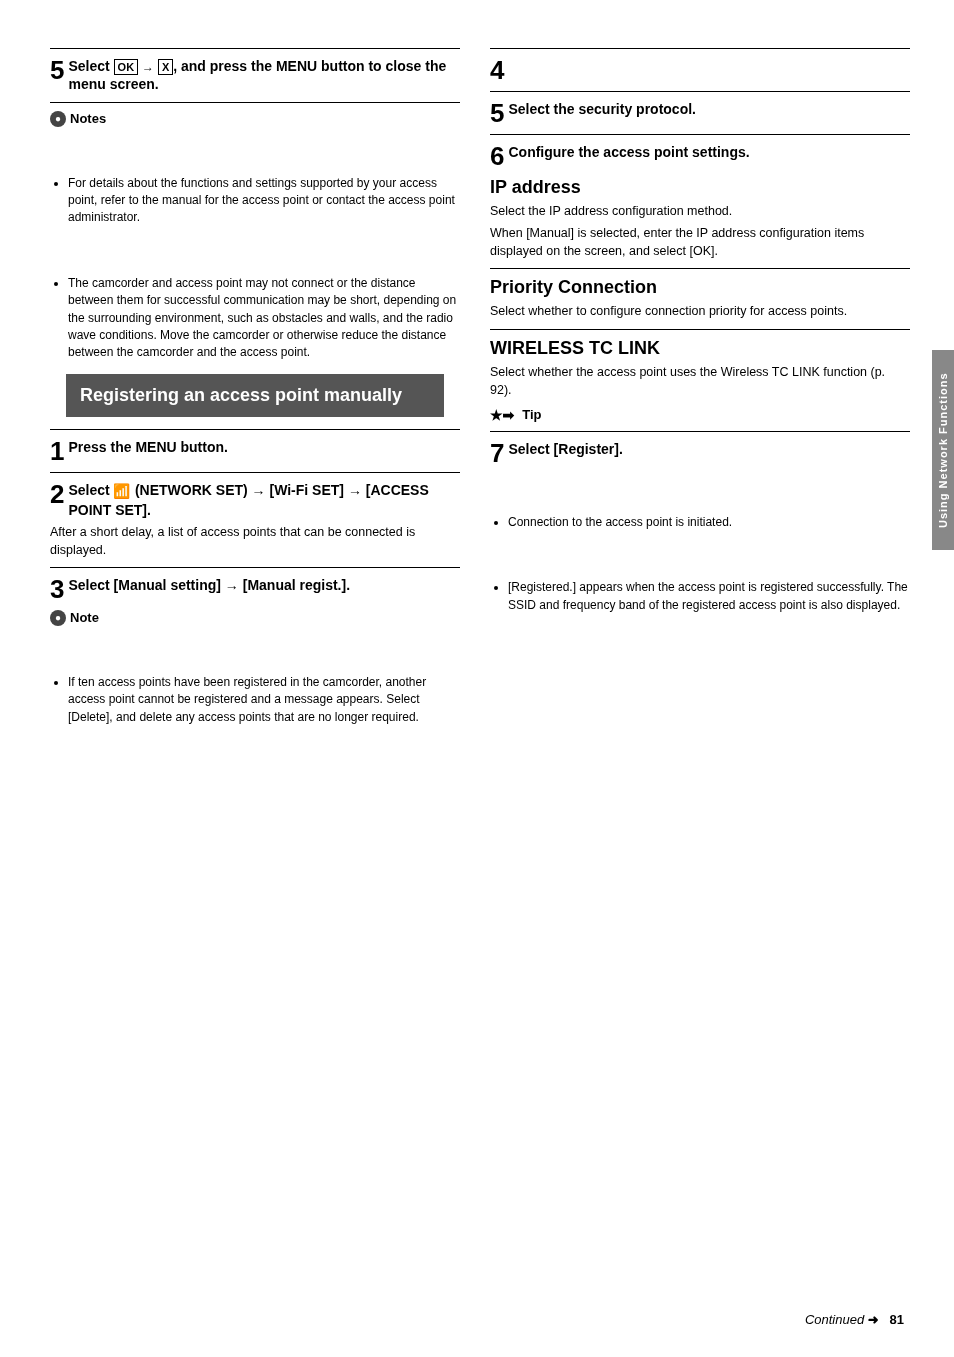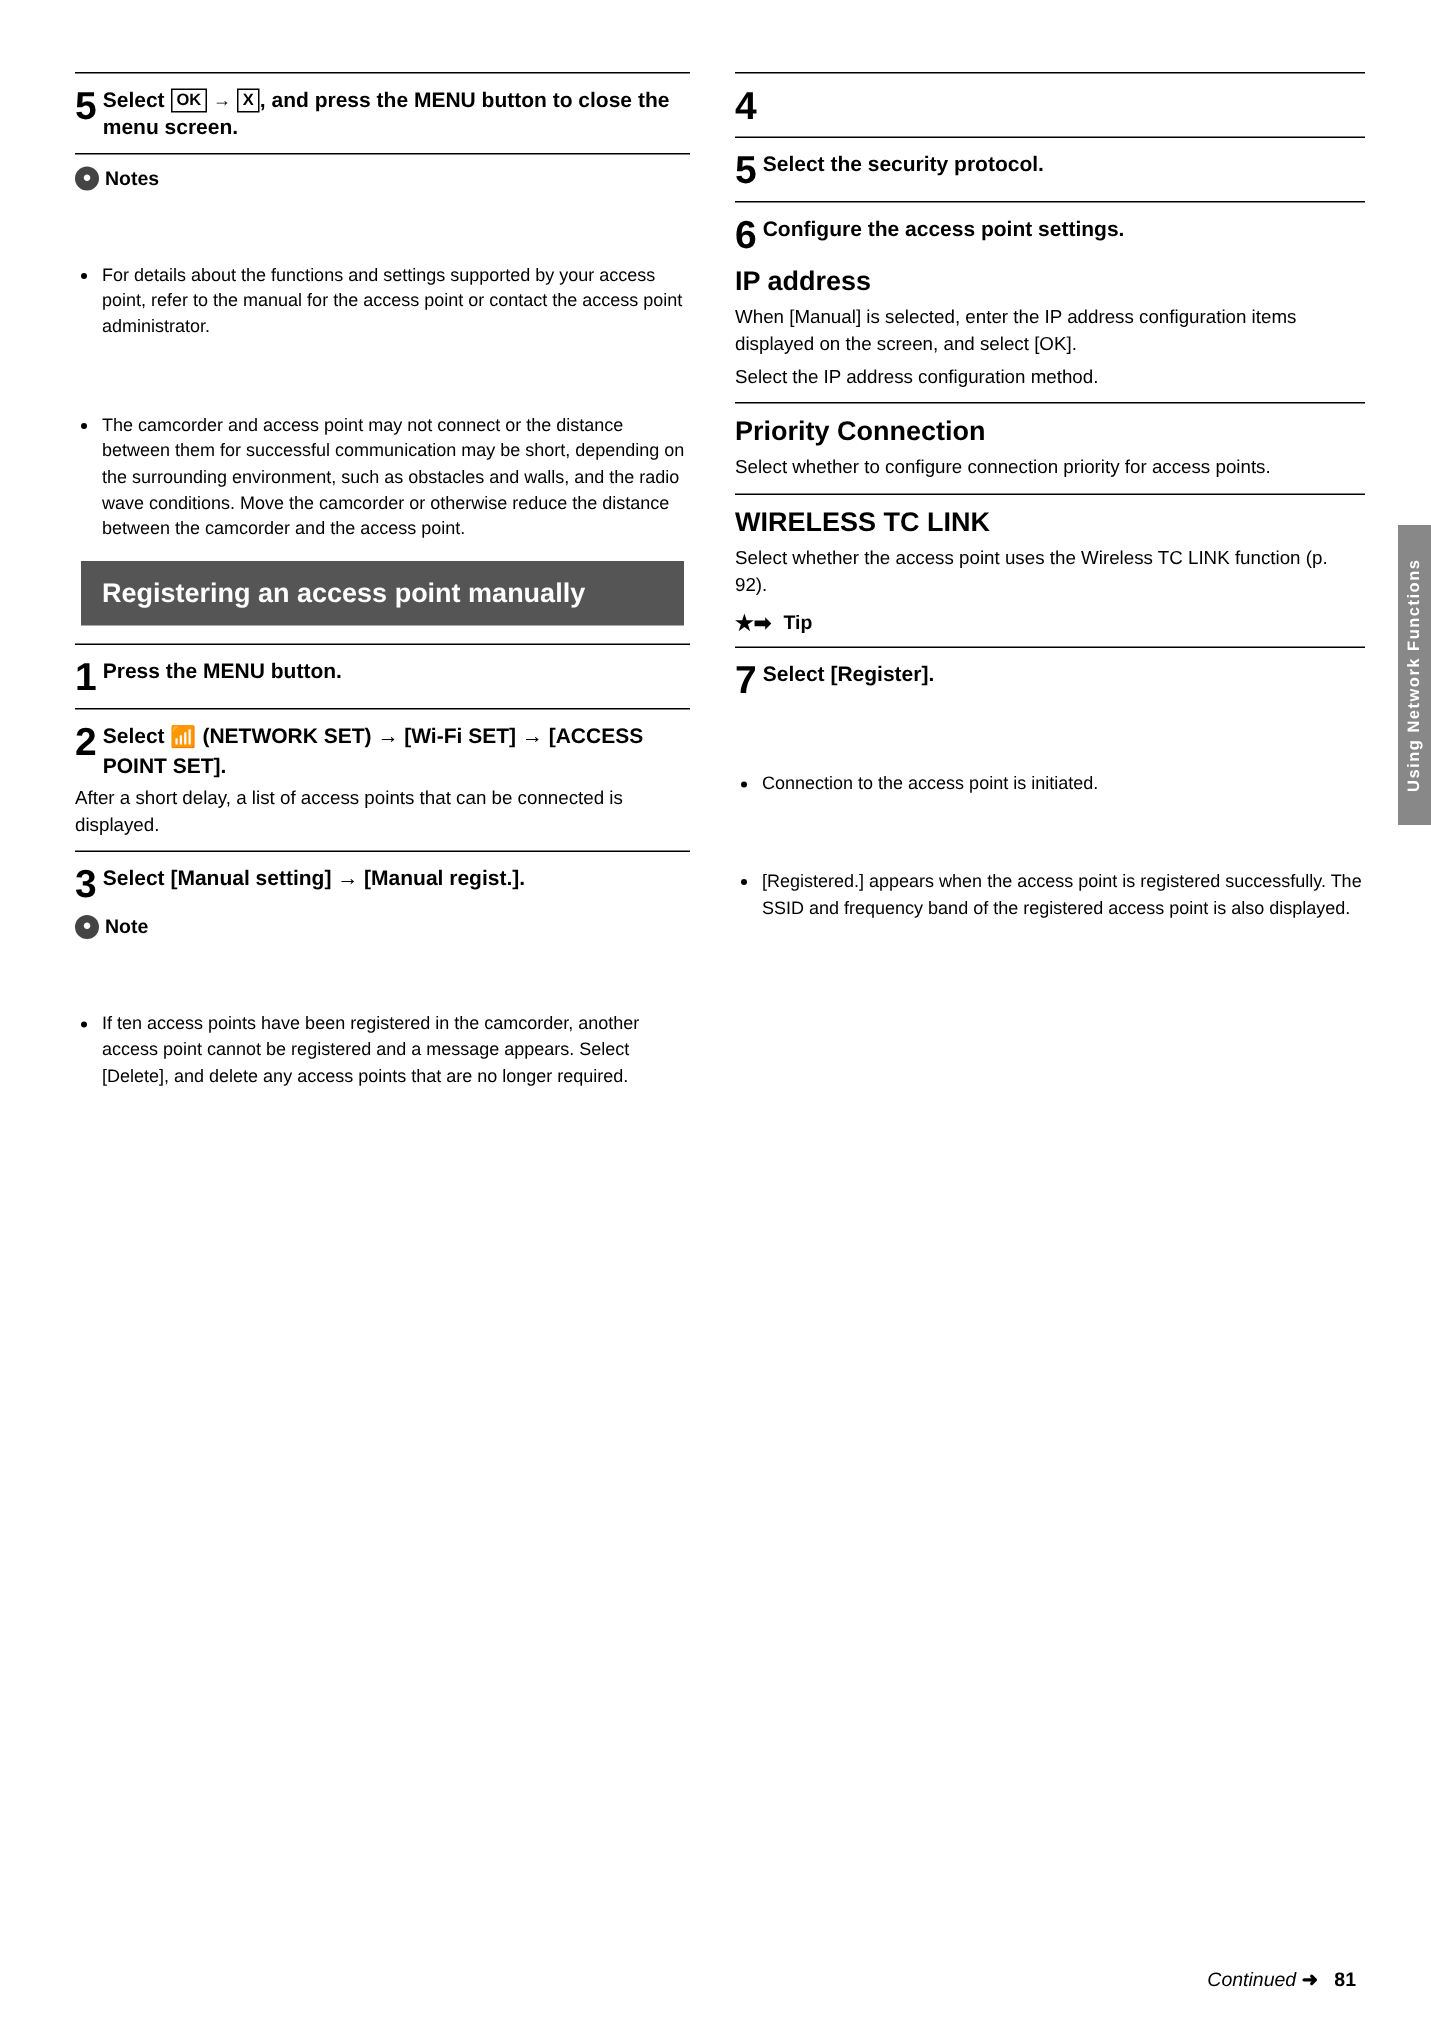--- a/index.html
+++ b/index.html
@@ -125,21 +125,21 @@
       margin-bottom: 4px;
       margin-top: 48px;
     }
     
     .section-highlight {
       background: #555;
       color: #fff;
       font-size: 18px;
       font-weight: bold;
       padding: 10px 14px;
-      margin: 12px 4px;
+      margin: 12px 16px;
       line-height: 1.3;
     }
     
     .inline-box {
       display: inline-block;
       border: 1.5px solid #000;
       padding: 0 3px;
       font-size: 11px;
       font-weight: bold;
       line-height: 1.3;
@@ -277,22 +277,22 @@
       </div>
 
       <hr class="section-rule">
       <div class="step-block">
         <div class="step-title-block">
           <span class="step-number">6</span>
           <span class="step-title">Configure the access point settings.</span>
         </div>
 
         <div class="sub-heading">IP address</div>
+        <div class="step-body">Select the IP address configuration method.</div>
         <div class="step-body">When [Manual] is selected, enter the IP address configuration items displayed on the screen, and select [OK].</div>
-        <div class="step-body">Select the IP address configuration method.</div>
 
         <hr class="section-rule">
         <div class="sub-heading">Priority Connection</div>
         <div class="step-body">Select whether to configure connection priority for access points.</div>
 
         <hr class="section-rule">
         <div class="sub-heading">WIRELESS TC LINK</div>
         <div class="step-body">Select whether the access point uses the Wireless TC LINK function (p. 92).</div>
       </div>
 

